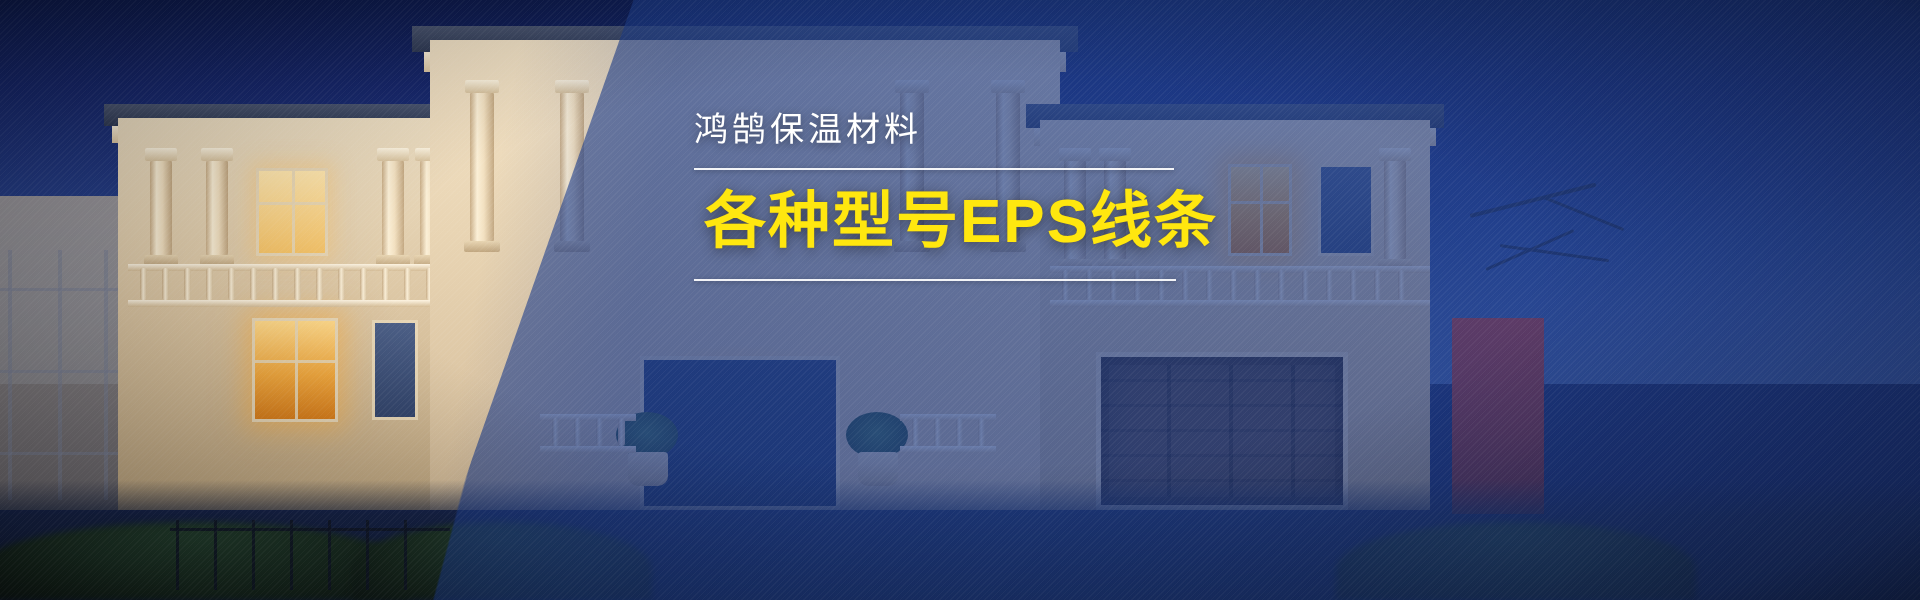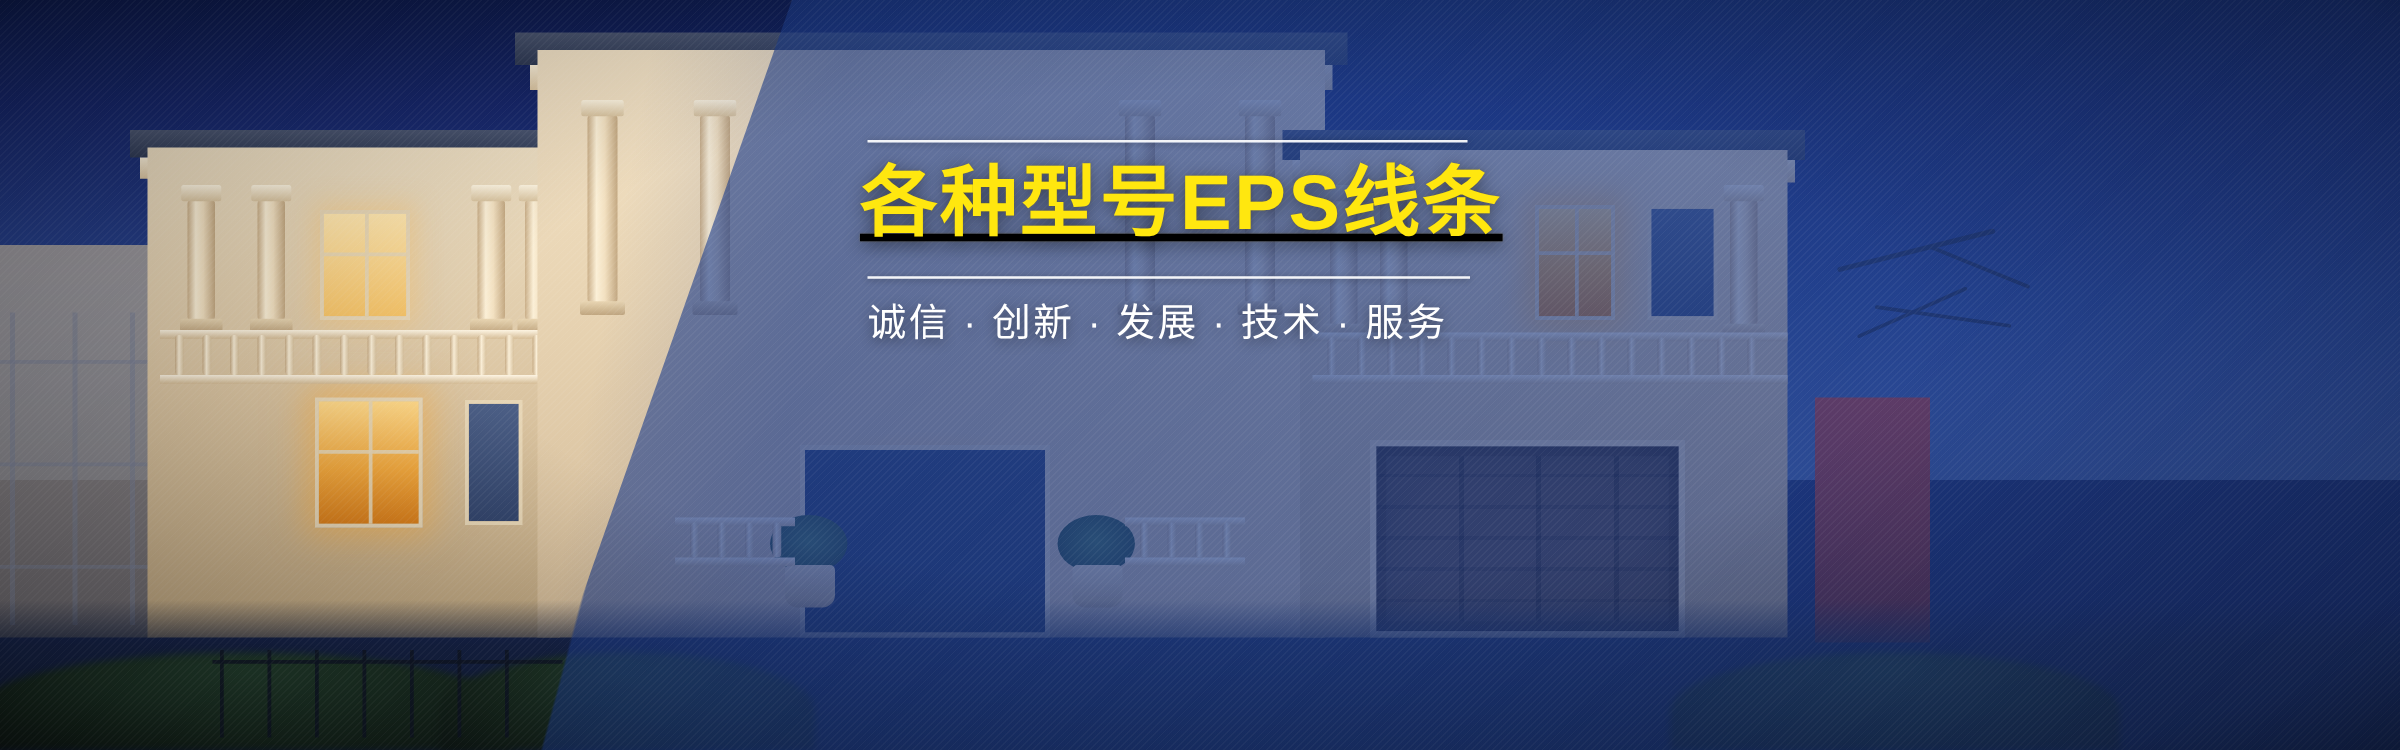--- a/index.html
+++ b/index.html
@@ -290,21 +290,21 @@
     text-shadow: 0 2px 10px rgba(0,0,0,.45);
   }
   .rule {
     height: 2px;
     background: rgba(255,255,255,.92);
     box-shadow: 0 1px 5px rgba(0,0,0,.35);
   }
   #rule-top { width: 480px; margin: 0 0 14px 6px; }
   #rule-bottom { width: 482px; margin: 24px 0 20px 6px; }
 
-  #headline { margin: 0; text-decoration: underline; }
+  #headline { margin: 16px; }
   .headline-line {
     color: #ffe70f;
     font-size: 62px;
     font-weight: 700;
     letter-spacing: 2px;
     line-height: 1.12;
     white-space: nowrap;
     text-shadow:
       0 0 2px rgba(120,90,0,.35),
       0 3px 14px rgba(0,0,0,.45);
@@ -462,25 +462,25 @@
     <div class="scaff" style="left:170px; top:528px; width:280px; height:3px; background:rgba(16,24,40,.85);"></div>
   </div>
 
   <div id="overlay-soft"></div>
   <div id="overlay-panel"></div>
   <div id="hatch"></div>
   <div id="vignette"></div>
 
   <div id="text-block">
 
+    <div id="brand-name">鸿鹄保温材料</div>
 
     <div class="rule" id="rule-top"></div>
 
     <div id="headline">
       <div class="headline-line">各种型号EPS线条</div>
     </div>
 
     <div class="rule" id="rule-bottom"></div>
 
-    <div id="tagline">诚信 · 创新 · 发展 · 技术 · 服务</div>
   </div>
 
 </div>
 
 </body></html>

